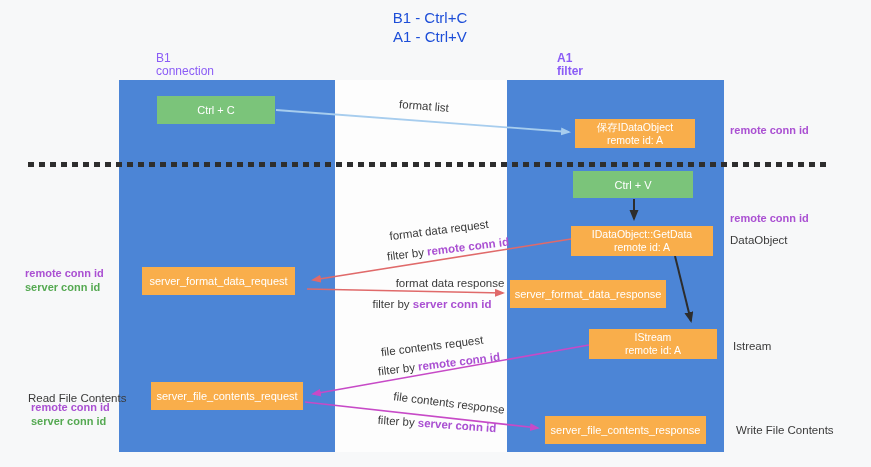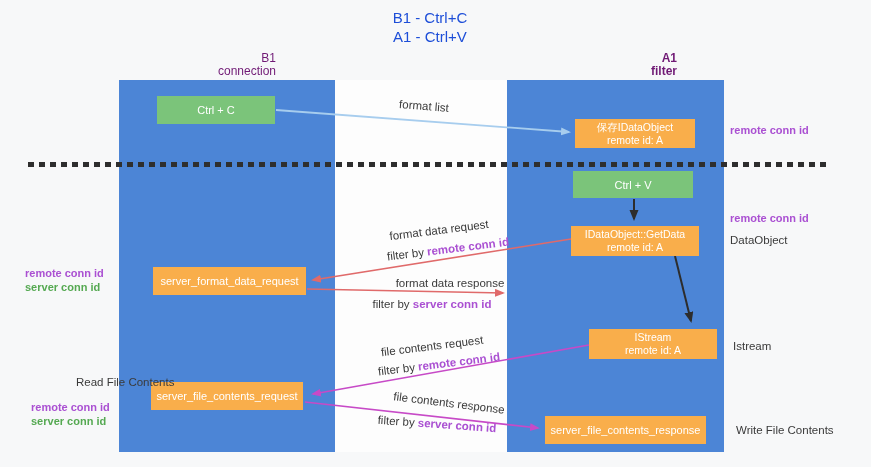--- a/index.html
+++ b/index.html
@@ -14,21 +14,21 @@
     overflow:hidden;
   }
   .abs{position:absolute;}
   .title{
     text-align:center;
     font-size:15px;line-height:19px;color:#1d4ed8;
   }
   .lane{background:#4c85d6;}
   .midband{background:#fdfdfd;}
   .lane-header{
-    text-align:right;font-size:12px;line-height:13px;color:#701a75;
+    text-align:left;font-size:12px;line-height:13px;color:#8b5cf6;
   }
   .node{
     display:flex;flex-direction:column;align-items:center;justify-content:center;
     color:#ffffff;text-align:center;box-sizing:border-box;
   }
   .green{background:#7bc47a;}
   .orange{background:#f9ae4b;}
   .node .l1{font-size:10.5px;line-height:13px;}
   .node .l2{font-size:10.5px;line-height:13px;}
   .node .single{font-size:11px;}
@@ -105,29 +105,32 @@
 
   <div class="abs node orange" style="left:575px;top:119px;width:120px;height:29px;">
     <div class="l1">保存IDataObject</div>
     <div class="l2">remote id: A</div>
   </div>
 
   <div class="abs node green" style="left:573px;top:171px;width:120px;height:27px;">
     <div class="single">Ctrl + V</div>
   </div>
 
-  <div class="abs node orange" style="left:571px;top:226px;width:128px;height:30px;">
+  <div class="abs node orange" style="left:571px;top:226px;width:142px;height:30px;">
     <div class="l1">IDataObject::GetData</div>
     <div class="l2">remote id: A</div>
   </div>
 
-  <div class="abs node orange" style="left:153px;top:267px;width:153px;height:28px;">
+  <div class="abs node orange" style="left:142px;top:267px;width:153px;height:28px;">
     <div class="single">server_format_data_request</div>
   </div>
 
+  <div class="abs node orange" style="left:510px;top:280px;width:156px;height:28px;">
+    <div class="single">server_format_data_response</div>
+  </div>
 
   <div class="abs node orange" style="left:589px;top:329px;width:128px;height:30px;">
     <div class="l1">IStream</div>
     <div class="l2">remote id: A</div>
   </div>
 
   <div class="abs node orange" style="left:151px;top:382px;width:152px;height:28px;">
     <div class="single">server_file_contents_request</div>
   </div>
 
@@ -160,19 +163,19 @@
   <div class="abs id-purple" style="left:730px;top:123px;">remote conn id</div>
   <div class="abs id-purple" style="left:730px;top:211px;">remote conn id</div>
   <div class="anno" style="left:730px;top:234px;">DataObject</div>
   <div class="anno" style="left:733px;top:340px;">Istream</div>
   <div class="anno" style="left:736px;top:424px;">Write File Contents</div>
 
   <div class="abs" style="left:25px;top:266px;">
     <div class="id-purple">remote conn id</div>
     <div class="id-green">server conn id</div>
   </div>
-  <div class="anno" style="left:28px;top:376px;margin-left:48px;">Read File Contents</div>
+  <div class="anno" style="left:28px;top:392px;">Read File Contents</div>
   <div class="abs" style="left:31px;top:400px;">
     <div class="id-purple">remote conn id</div>
     <div class="id-green">server conn id</div>
   </div>
 
 </div>
 
 </body></html>

